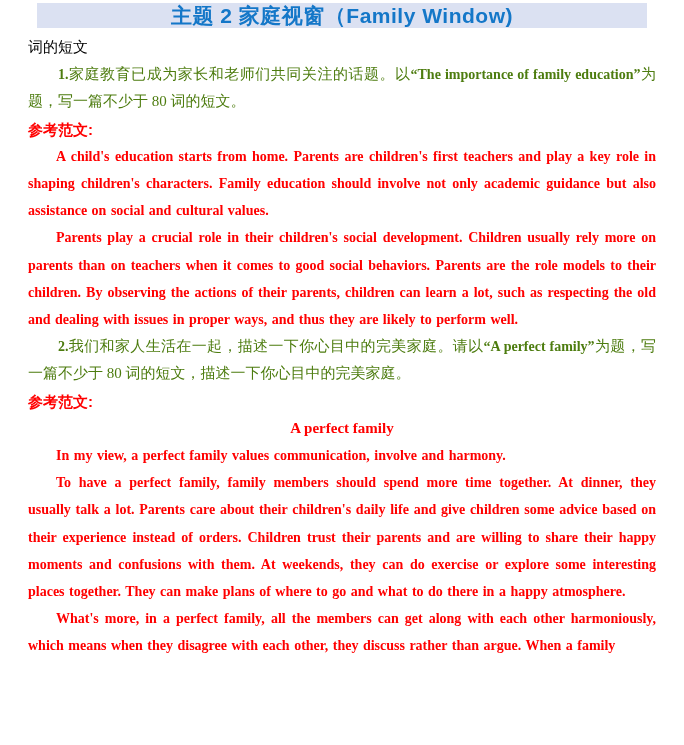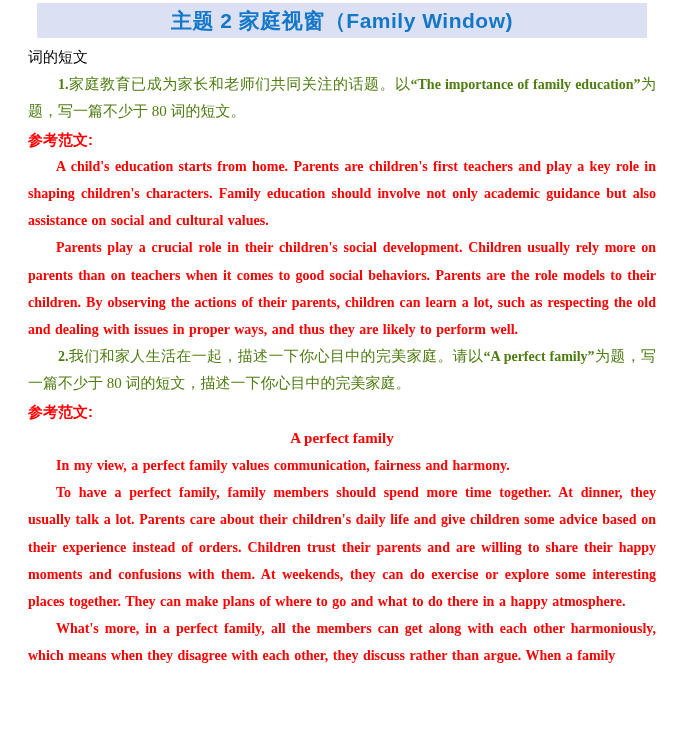--- a/index.html
+++ b/index.html
@@ -9,21 +9,21 @@
   }
   body {
     width: 684px;
     height: 745px;
     overflow: hidden;
     font-family: "Liberation Serif", "DejaVu Serif", serif;
     color: #000000;
   }
   .banner {
     margin: 3px 37px 0 37px;
-    height: 35px;
+    height: 25px;
     background: #dbe1f2;
     display: flex;
     align-items: center;
     justify-content: center;
   }
   .banner-title {
     margin: 0;
     font-family: "Liberation Sans", "DejaVu Sans", sans-serif;
     font-weight: 700;
     font-size: 21px;
@@ -97,19 +97,19 @@
 
     <p class="essay-para">A child's education starts from home. Parents are children's first teachers and play a key role in shaping children's characters. Family education should involve not only academic guidance but also assistance on social and cultural values.</p>
     <p class="essay-para">Parents play a crucial role in their children's social development. Children usually rely more on parents than on teachers when it comes to good social behaviors. Parents are the role models to their children. By observing the actions of their parents, children can learn a lot, such as respecting the old and dealing with issues in proper ways, and thus they are likely to perform well.</p>
 
     <p class="task"><span class="num">2.</span><span>我们和家人生活在一起，描述一下你心目中的完美家庭。请以</span><span class="en-quote">“A perfect family”</span><span>为题，写一篇不少于 80 词的短文，描述一下你心目中的完美家庭。</span></p>
 
     <p class="ref-label">参考范文:</p>
 
     <h2 class="essay-title">A perfect family</h2>
 
-    <p class="essay-para">In my view, a perfect family values communication, fairness and harmony.</p>
+    <p class="essay-para">In my view, a perfect family values communication, involve and harmony.</p>
     <p class="essay-para">To have a perfect family, family members should spend more time together. At dinner, they usually talk a lot. Parents care about their children's daily life and give children some advice based on their experience instead of orders. Children trust their parents and are willing to share their happy moments and confusions with them. At weekends, they can do exercise or explore some interesting places together. They can make plans of where to go and what to do there in a happy atmosphere.</p>
     <p class="essay-para">What's more, in a perfect family, all the members can get along with each other harmoniously, which means when they disagree with each other, they discuss rather than argue. When a family</p>
 
   </main>
 
 </div>
 
 </body></html>

